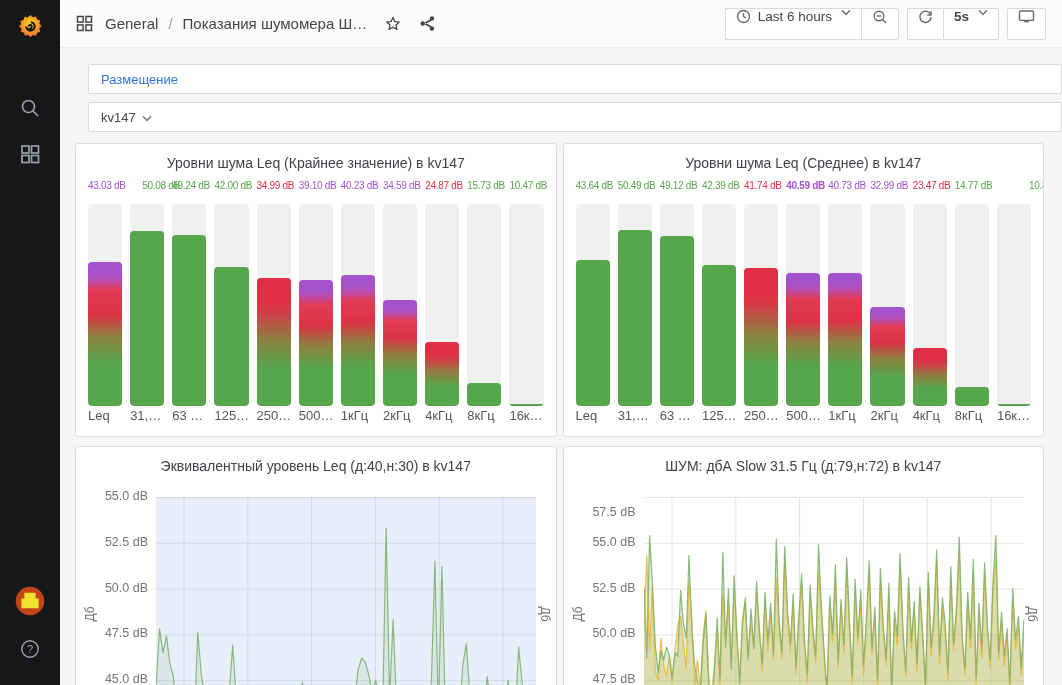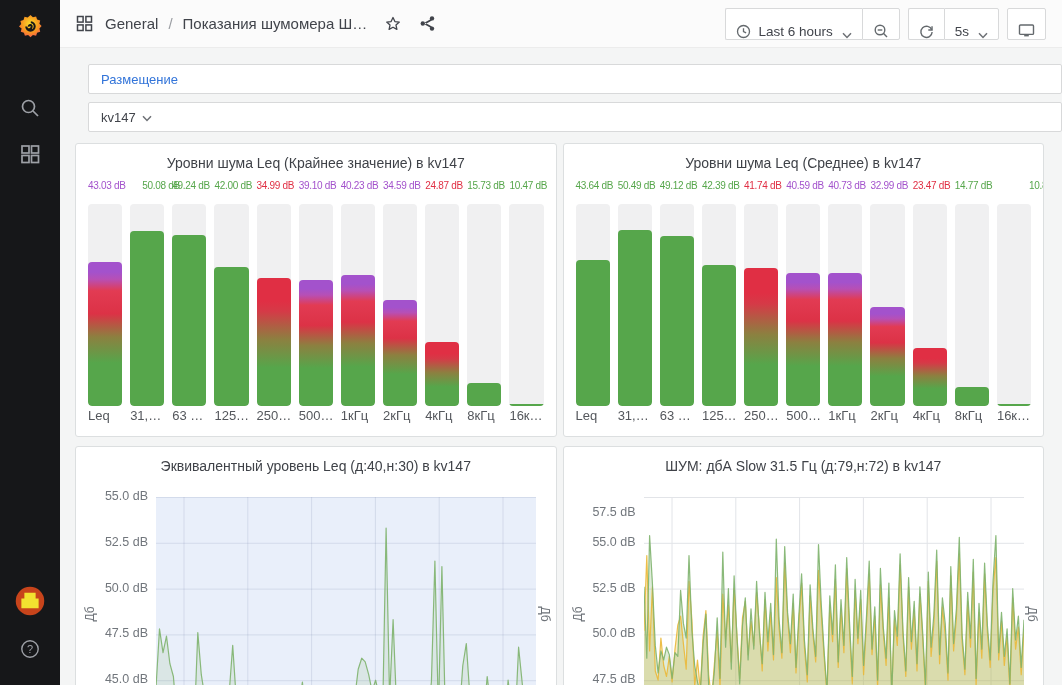--- a/index.html
+++ b/index.html
@@ -26,26 +26,26 @@
     display:flex; align-items:center; padding:0 16px;
   }
   .crumb-icon { color:#41444b; margin-right:12px; display:flex; }
   .crumb { font-size:15px; color:#41444b; cursor:pointer; }
   .crumb-sep { margin:0 10px; color:#9a9da2; font-size:15px; }
   .crumb-title { font-size:15px; color:#41444b; cursor:pointer; max-width:215px; white-space:nowrap; overflow:hidden; }
   .nav-mini { margin-left:18px; color:#41444b; display:flex; cursor:pointer; }
   .nav-right { margin-left:auto; display:flex; align-items:center; gap:8px; }
   .btn {
     background:#fff; border:1px solid #d8d9da; border-radius:2px; height:32px;
-    display:flex; align-items:flex-end; padding:0 10px; font-size:13.5px; color:#41444b;
+    display:flex; align-items:flex-start; padding:0 10px; font-size:13.5px; color:#41444b;
     cursor:pointer; white-space:nowrap;
   }
   .btn-group { display:flex; }
   .btn-group .btn:first-child { border-right:none; border-radius:2px 0 0 2px; }
-  .btn-group .btn:last-child { border-radius:0 2px 2px 0; }
+  .btn-group .btn:last-child { border-radius:0 2px 2px 0;font-weight:bold; }
   .btn svg { display:block; }
   .btn .lbl { margin:0 7px; }
   .caret { margin-left:2px; color:#6e7176; }
   
   .submenu { display:flex; gap:8px; padding:16px 0 10px 28px;flex-direction:column; }
   .pill {
     background:#fff; border:1px solid #d8d9da; border-radius:2px; height:30px;
     display:flex; align-items:center; padding:0 12px; font-size:13px; cursor:pointer;
   }
   .pill.link { color:#3274d9; }
@@ -338,21 +338,21 @@
                 <div class="bg-lbl">125…</div>
               </div>
               <div class="bg-col">
                 <div class="bg-val" style="color: rgb(224, 47, 68);">41.74 dB</div>
                 <div class="bg-track">
                   <div class="bg-bar c-red" style="height: 68.2789%;"></div>
                 </div>
                 <div class="bg-lbl">250…</div>
               </div>
               <div class="bg-col">
-                <div class="bg-val" style="color: rgb(163, 82, 204);">40.59 dB</div>
+                <div class="bg-val" style="color: rgb(163, 82, 204); font-weight: bold;">40.59 dB</div>
                 <div class="bg-track">
                   <div class="bg-bar c-purple" style="height: 65.7734%;"></div>
                 </div>
                 <div class="bg-lbl">500…</div>
               </div>
               <div class="bg-col">
                 <div class="bg-val" style="color: rgb(163, 82, 204);">40.73 dB</div>
                 <div class="bg-track">
                   <div class="bg-bar c-purple" style="height: 66.0784%;"></div>
                 </div>

